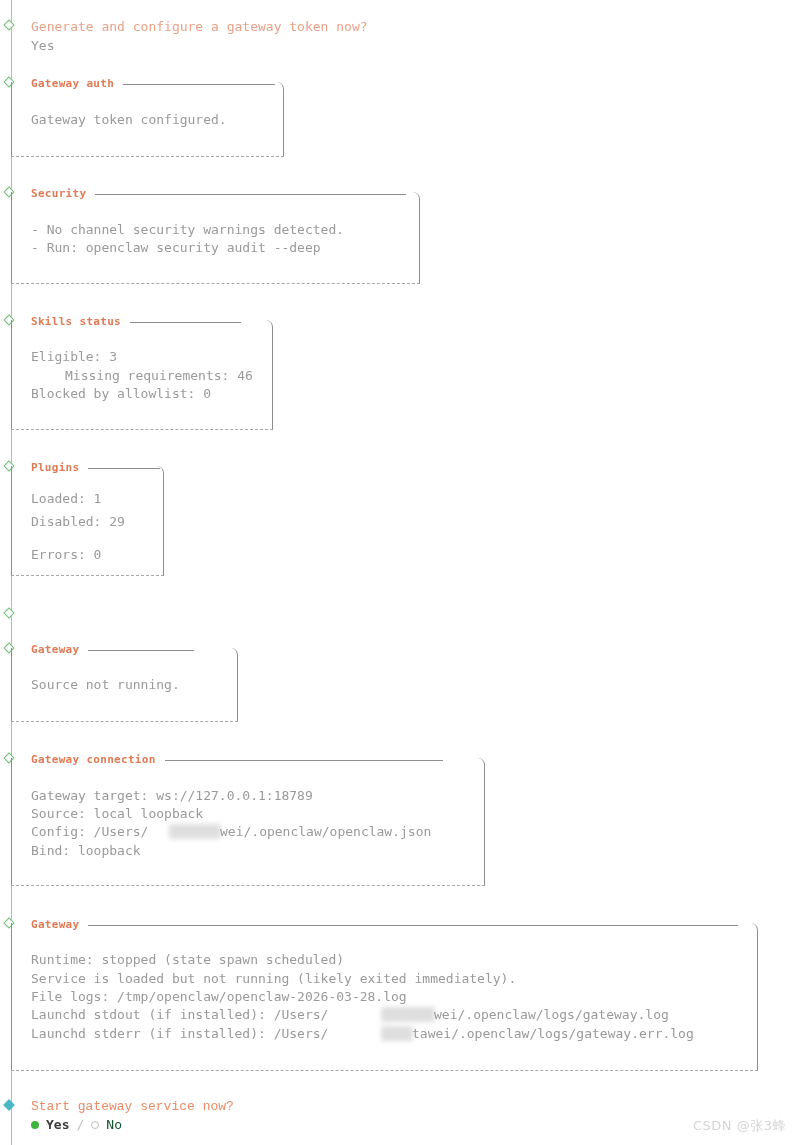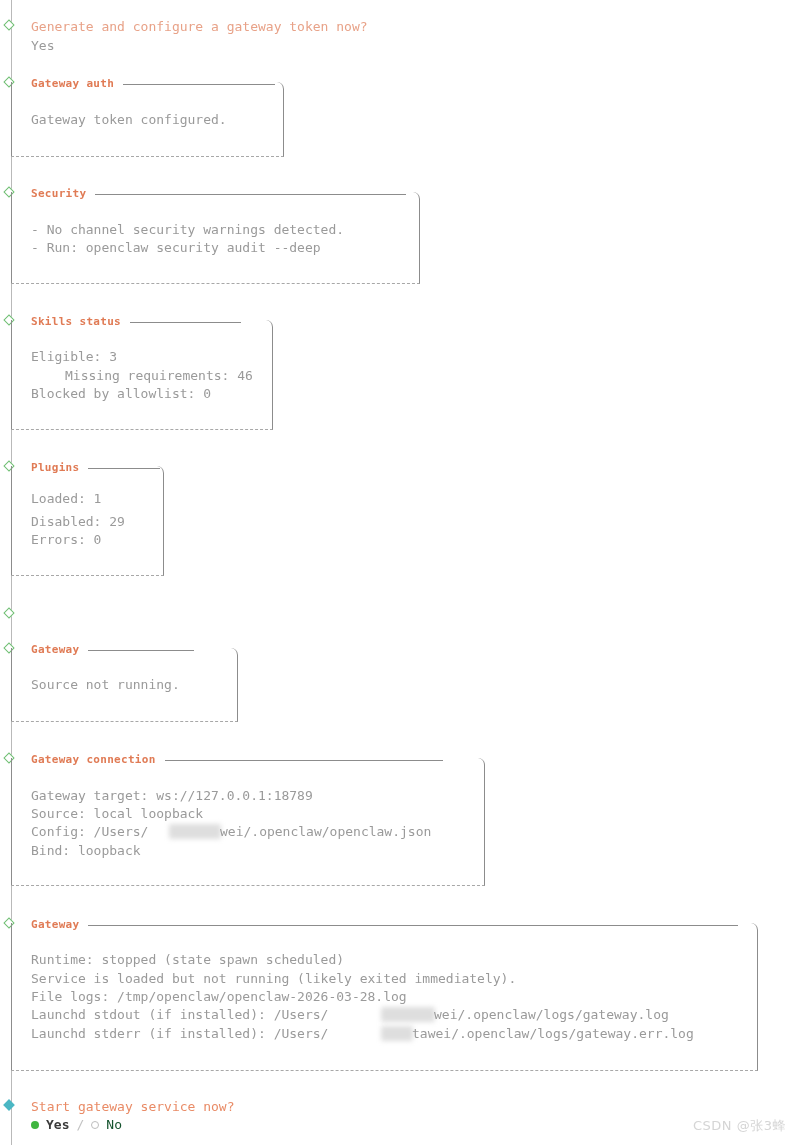--- a/index.html
+++ b/index.html
@@ -98,20 +98,21 @@
     left: 31px;
     white-space: pre;
     color: #9a9a9a;
     font-size: 13px;
   }
   .txt.prompt {
     color: #e8a288;
   }
   .txt.prompt-active {
     color: #e98b66;
+    font-family: Liberation Mono, monospace;
   }
 
   
   .redact {
     position: absolute;
     background: #dedede;
     filter: blur(2.5px);
     border-radius: 2px;
   }
 
@@ -207,21 +208,21 @@
 <div class="node">
   <div class="diamond" style="top:462px;"></div>
   <div class="sec-head" style="top:459px;">
     <span class="sec-title">Plugins</span>
     <span class="sec-rule" style="width:72px;"></span>
   </div>
   <div class="panel-leftedge" style="left:11px;top:466px;height:110px;"></div>
   <div class="panel" style="left:11px;top:466px;width:153px;height:110px;"></div>
   <div class="txt" style="top:469px;margin-top:21px;">Loaded: 1</div>
   <div class="txt" style="top:513px;">Disabled: 29</div>
-  <div class="txt" style="top:531px;">Errors: 0</div>
+  <div class="txt" style="top:546px;">Errors: 0</div>
 </div>
 
 <div class="node">
   <div class="diamond bare" style="top:609px;"></div>
 </div>
 
 <div class="node">
   <div class="diamond" style="top:644px;"></div>
   <div class="sec-head" style="top:641px;">
     <span class="sec-title">Gateway</span>

